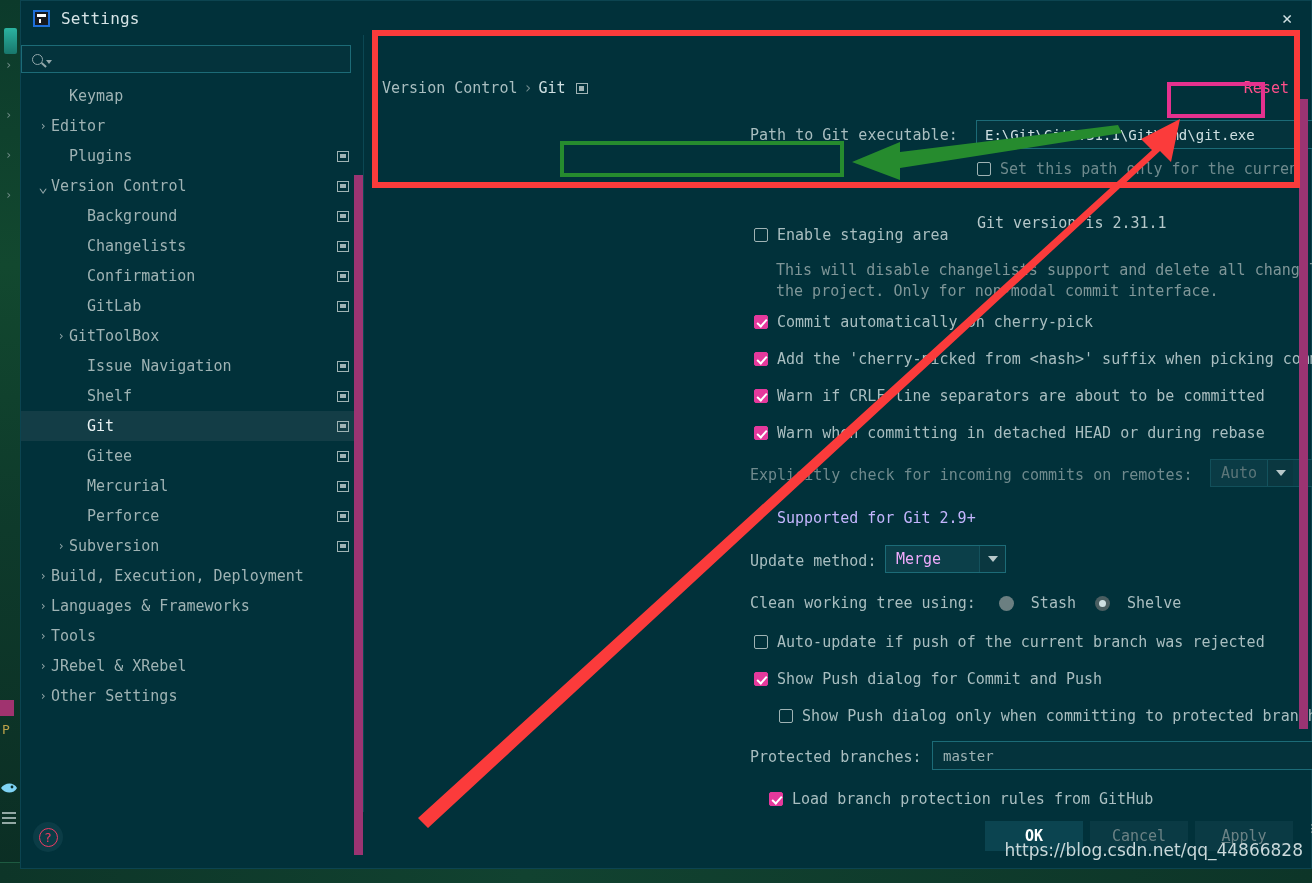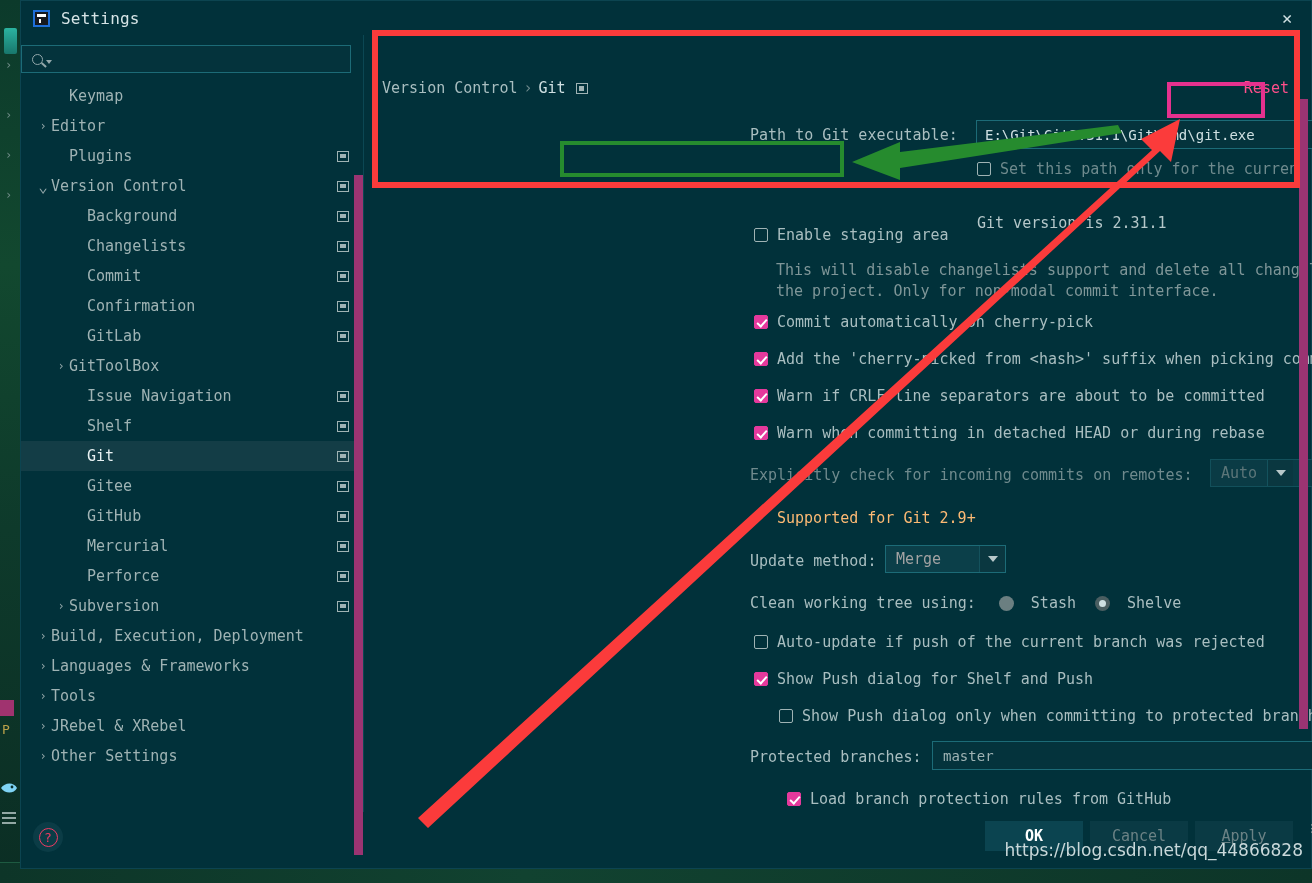--- a/index.html
+++ b/index.html
@@ -163,37 +163,37 @@
     flex: 0 0 14px; position: relative; border-radius: 2px;
   }
   .cb.on { background: #e5399c; border-color: #e5399c; }
   .cb.on::after {
     content: ""; position: absolute; left: 3.5px; top: 1px; width: 4px; height: 8px;
     border: solid #fff; border-width: 0 2px 2px 0; transform: rotate(42deg);
   }
   .cbrow { display: flex; align-items: center; gap: 9px; }
   .dim { color: #6f8a8d; }
   .desc { color: #7f9698; font-size: 15px; line-height: 21px; }
-  .redtext { color: #fdba74; }
+  .redtext { color: #c4b5fd; }
 
   .radio {
     width: 15px; height: 15px; border-radius: 50%; background: #6b7f81;
     flex: 0 0 15px; position: relative; display: inline-block; vertical-align: -3px;
   }
   .radio.on { background: #4a5e61; }
   .radio.on::after {
     content:""; position:absolute; left:4px; top:4px; width:7px; height:7px;
     border-radius:50%; background:#cfe0e2;
   }
 
   .combo {
     height: 28px; border: 1px solid #1c6b77; background: #0b3f49;
     display: inline-flex; align-items: center; position: relative;
   }
-  .combo .cv { color: #a3a3a3; font-size: 15px; padding: 0 10px; }
+  .combo .cv { color: #f0abfc; font-size: 15px; padding: 0 10px; }
   .combo .arrowbox {
     width: 26px; height: 100%; background: #0a3740; display:flex; align-items:center; justify-content:center;
     border-left: 1px solid #14525d;
   }
   .combo .arrowbox i {
     width:0;height:0;border-left:5px solid transparent;border-right:5px solid transparent;
     border-top:6px solid #b8c8ca; display:block;
   }
   .combo.disabled { border-color:#12505b; background:#0a3b45; }
   .combo.disabled .cv { color:#5c7679; }
@@ -323,25 +323,20 @@
             <span class="lbl">Background</span>
             <span class="modicon"></span>
           </div>
           <div class="tree-row d2">
             <span class="chev"></span>
             <span class="lbl">Changelists</span>
             <span class="modicon"></span>
           </div>
           <div class="tree-row d2">
             <span class="chev"></span>
-            <span class="lbl">Commit</span>
-            <span class="modicon"></span>
-          </div>
-          <div class="tree-row d2">
-            <span class="chev"></span>
             <span class="lbl">Confirmation</span>
             <span class="modicon"></span>
           </div>
           <div class="tree-row d2">
             <span class="chev"></span>
             <span class="lbl">GitLab</span>
             <span class="modicon"></span>
           </div>
           <div class="tree-row d1">
             <span class="chev">›</span>
@@ -358,25 +353,20 @@
             <span class="modicon"></span>
           </div>
           <div class="tree-row d2 selected">
             <span class="chev"></span>
             <span class="lbl">Git</span>
             <span class="modicon"></span>
           </div>
           <div class="tree-row d2">
             <span class="chev"></span>
             <span class="lbl">Gitee</span>
-            <span class="modicon"></span>
-          </div>
-          <div class="tree-row d2">
-            <span class="chev"></span>
-            <span class="lbl">GitHub</span>
             <span class="modicon"></span>
           </div>
           <div class="tree-row d2">
             <span class="chev"></span>
             <span class="lbl">Mercurial</span>
             <span class="modicon"></span>
           </div>
           <div class="tree-row d2">
             <span class="chev"></span>
             <span class="lbl">Perforce</span>
@@ -490,35 +480,35 @@
         <span style="margin-left:8px;">Shelve</span>
       </div>
 
       <div class="row cbrow" style="left:390px; top:598px;">
         <span class="cb"></span>
         <span>Auto-update if push of the current branch was rejected</span>
       </div>
 
       <div class="row cbrow" style="left:390px; top:635px;">
         <span class="cb on"></span>
-        <span>Show Push dialog for Shelf and Push</span>
+        <span>Show Push dialog for Commit and Push</span>
       </div>
 
       <div class="row cbrow" style="left:415px; top:672px;">
         <span class="cb"></span>
         <span>Show Push dialog only when committing to protected branches</span>
       </div>
 
       <div class="row" style="left:386px; top:713px;">Protected branches:</div>
       <div id="protected-field">
         <span id="protected-value">master</span>
 
       </div>
 
-      <div class="row cbrow" style="left:423px; top:755px;">
+      <div class="row cbrow" style="left:405px; top:755px;">
         <span class="cb on"></span>
         <span>Load branch protection rules from GitHub</span>
       </div>
       <div class="row desc" style="left:438px; top:783px;">GitHub rules are added to the local rules and synced on every fetch</div>
 
       <div id="main-scroll"></div>
     </div>
   </div>
 
   <div id="footer">

